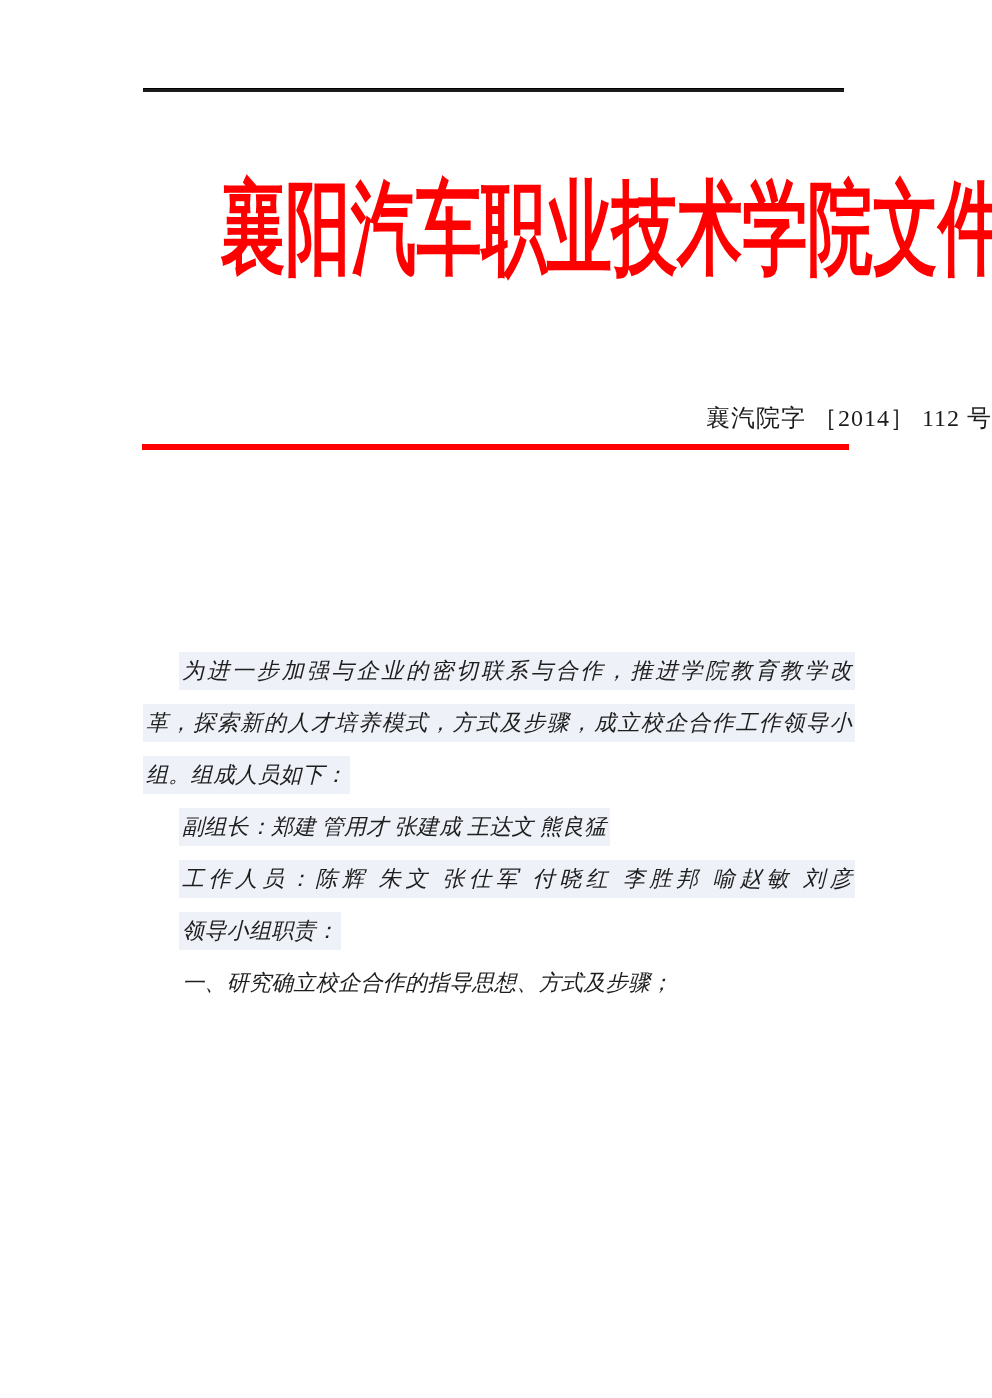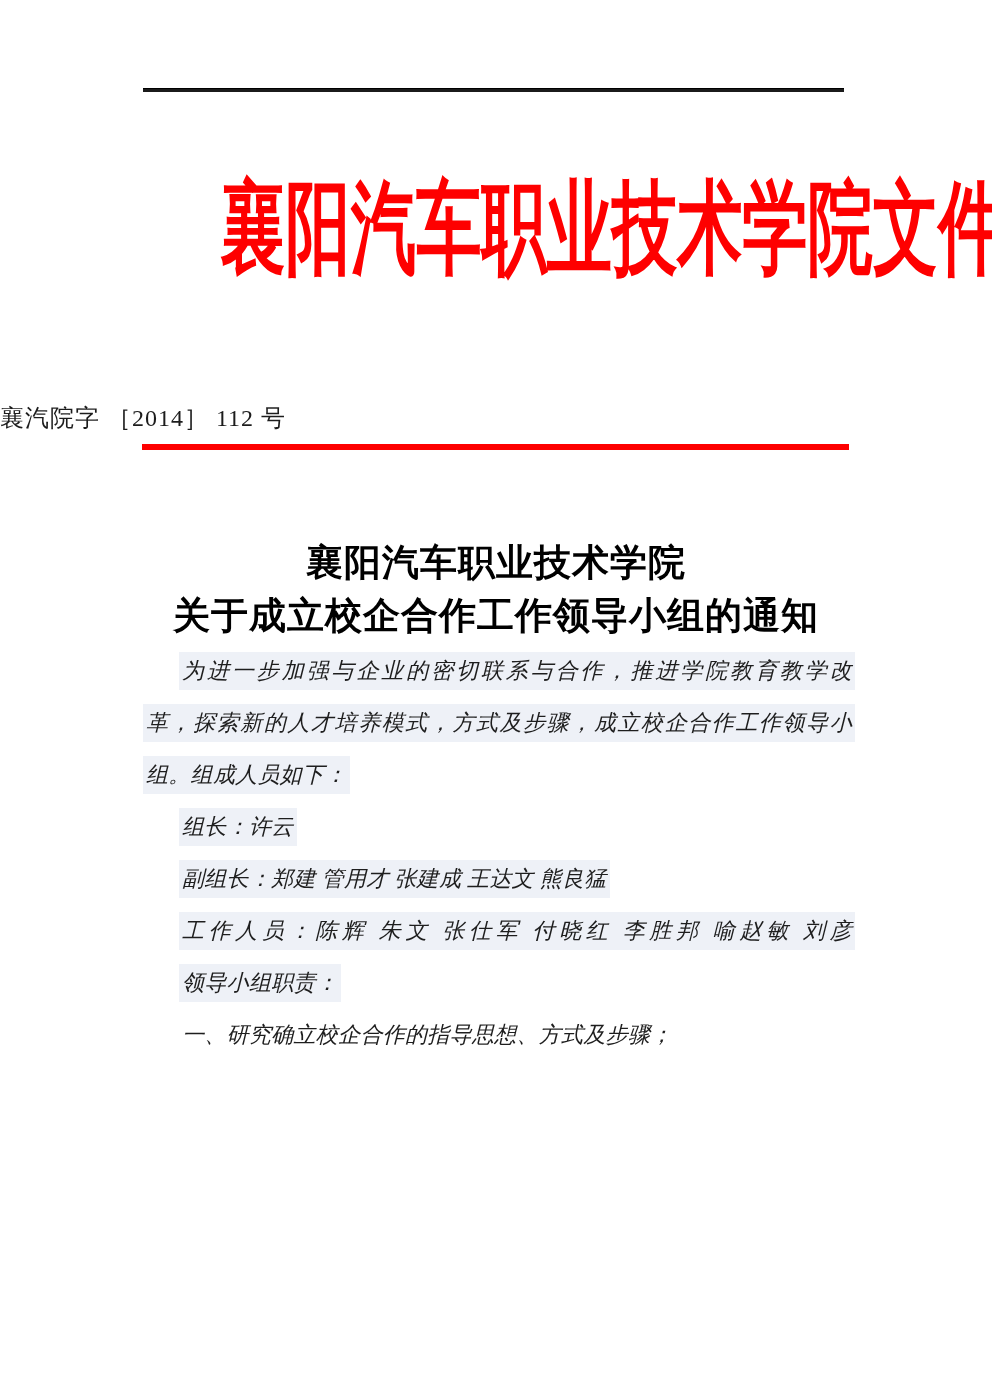--- a/index.html
+++ b/index.html
@@ -27,21 +27,21 @@
     font-size: 102px; line-height: 118px; font-weight: 900;
     color: #fe0000;
     transform: scaleX(0.64);
     transform-origin: 50% 50%;
     letter-spacing: 0px;
   }
 
   
   .doc-number {
     position: absolute; left: 0; right: 0; top: 402px;
-    text-align: left;
+    text-align: right;
     font-size: 24px; color: #1c1c1c; letter-spacing: 1px; font-family: Liberation Serif, serif;
   }
 
   
   .red-rule {
     position: absolute; left: 142px; top: 444px; width: 707px; height: 6px;
     background: #fe0000;
   }
 
   
@@ -75,29 +75,24 @@
   <div class="top-rule"></div>
 
   <div class="org-title-wrap">
     <span class="org-title">襄阳汽车职业技术学院文件</span>
   </div>
 
   <div class="doc-number">襄汽院字 ［2014］ 112 号</div>
 
   <div class="red-rule"></div>
 
-  <div class="notice-title">
-    <div class="t1">襄阳汽车职业技术学院</div>
-    <div class="t2">关于成立校企合作工作领导小组的通知</div>
-  </div>
 
   <div class="body-block">
     <div class="line indent just hl"><span class="txt">为进一步加强与企业的密切联系与合作，推进学院教育教学改</span></div>
     <div class="line just hl"><span class="txt">革，探索新的人才培养模式，方式及步骤，成立校企合作工作领导小</span></div>
     <div class="line hl"><span class="txt">组。组成人员如下：</span></div>
-    <div class="line indent hl"><span class="txt">组长：许云</span></div>
     <div class="line indent hl"><span class="txt">副组长：郑建 管用才 张建成 王达文 熊良猛</span></div>
     <div class="line indent just hl"><span class="txt">工作人员：陈辉 朱文 张仕军 付晓红 李胜邦 喻赵敏 刘彦</span></div>
     <div class="line indent hl"><span class="txt">领导小组职责：</span></div>
     <div class="line indent"><span class="txt">一、研究确立校企合作的指导思想、方式及步骤；</span></div>
   </div>
 
 </div>
 
 </body></html>

